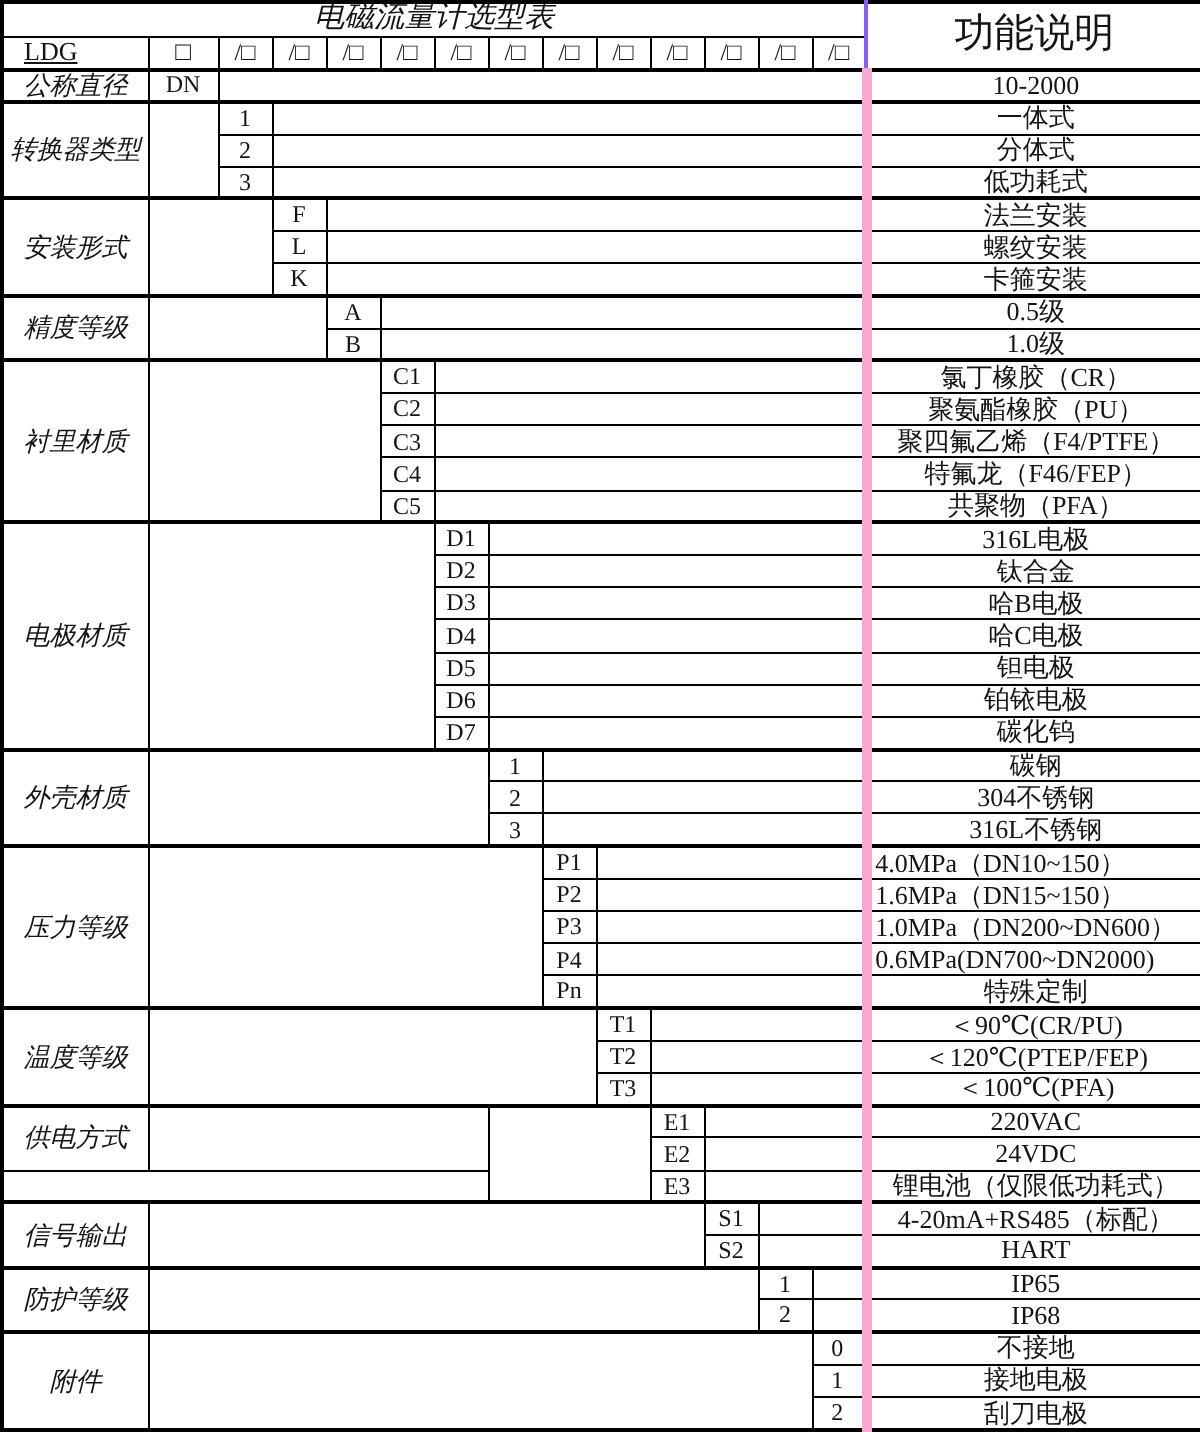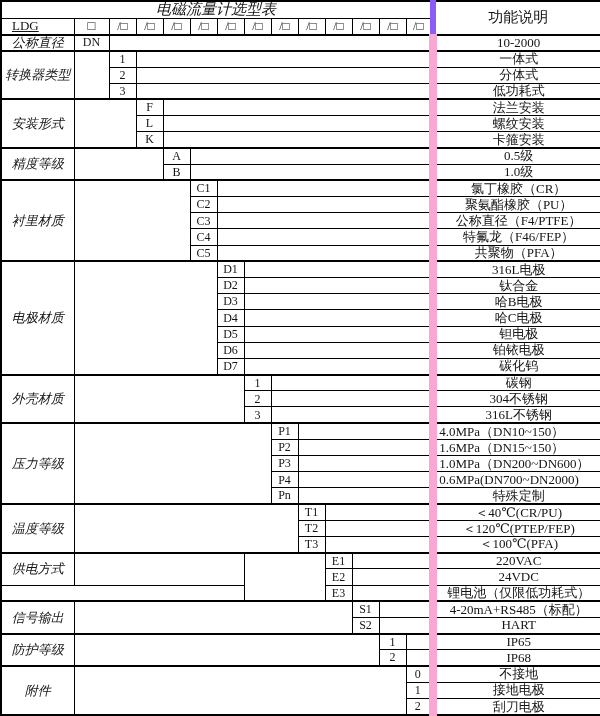--- a/index.html
+++ b/index.html
@@ -5,22 +5,22 @@
   html,body{margin:0;padding:0;background:#fff;}
   body{width:600px;height:716px;}
   table{border-collapse:collapse;table-layout:fixed;width:600px;height:716px;
         font-family:"Liberation Serif","DejaVu Serif",serif;color:#141414;
         border:2px solid #000;}
   tr{height:16px;}
   td{border:1px solid #000;text-align:center;vertical-align:middle;padding:0;
      font-size:13px;line-height:1.05;white-space:nowrap;overflow:hidden;}
   tr.sec > td{border-top:2px solid #000;}
   td.ttl{font-size:15px;font-style:italic;}
-  td.fn{font-size:15px;border-left:6px solid #8b5cf6;}
-  td.desc{border-left:8px solid #f9a8d4;font-size:13px;margin-top:16px;}
+  td.fn{font-size:20px;border-left:2px solid #8b5cf6;}
+  td.desc{border-left:5px solid #f9a8d4;font-size:13px;margin-top:16px;}
   td.desc.left{text-align:left;padding-left:2px;font-family:Liberation Serif, serif;}
   td.lbl{font-size:13px;font-style:italic;}
   td.model{text-align:left;padding-left:10px;font-size:13px;text-decoration:underline;}
   td.box{font-size:13px;}
   td.slot{font-size:12px;letter-spacing:0;}
   td.code{font-size:12px;}
   td.blank{background:#fff;}
 </style>
 </head>
 <body>
@@ -131,21 +131,21 @@
     <td class="desc">氯丁橡胶（CR）</td>
   </tr>
   <tr>
     <td class="code">C2</td>
     <td class="blank" colspan="8"></td>
     <td class="desc">聚氨酯橡胶（PU）</td>
   </tr>
   <tr>
     <td class="code">C3</td>
     <td class="blank" colspan="8"></td>
-    <td class="desc">公称直径（F4/PTFE）</td>
+    <td class="desc">聚四氟乙烯（F4/PTFE）</td>
   </tr>
   <tr>
     <td class="code">C4</td>
     <td class="blank" colspan="8"></td>
     <td class="desc">特氟龙（F46/FEP）</td>
   </tr>
   <tr>
     <td class="code">C5</td>
     <td class="blank" colspan="8"></td>
     <td class="desc">共聚物（PFA）</td>
@@ -233,21 +233,21 @@
     <td class="code">Pn</td>
     <td class="blank" colspan="5"></td>
     <td class="desc">特殊定制</td>
   </tr>
 
   <tr class="sec">
     <td class="lbl" rowspan="3">温度等级</td>
     <td class="blank" rowspan="3" colspan="8"></td>
     <td class="code">T1</td>
     <td class="blank" colspan="4"></td>
-    <td class="desc">＜40℃(CR/PU)</td>
+    <td class="desc">＜90℃(CR/PU)</td>
   </tr>
   <tr>
     <td class="code">T2</td>
     <td class="blank" colspan="4"></td>
     <td class="desc">＜120℃(PTEP/FEP)</td>
   </tr>
   <tr>
     <td class="code">T3</td>
     <td class="blank" colspan="4"></td>
     <td class="desc">＜100℃(PFA)</td>

